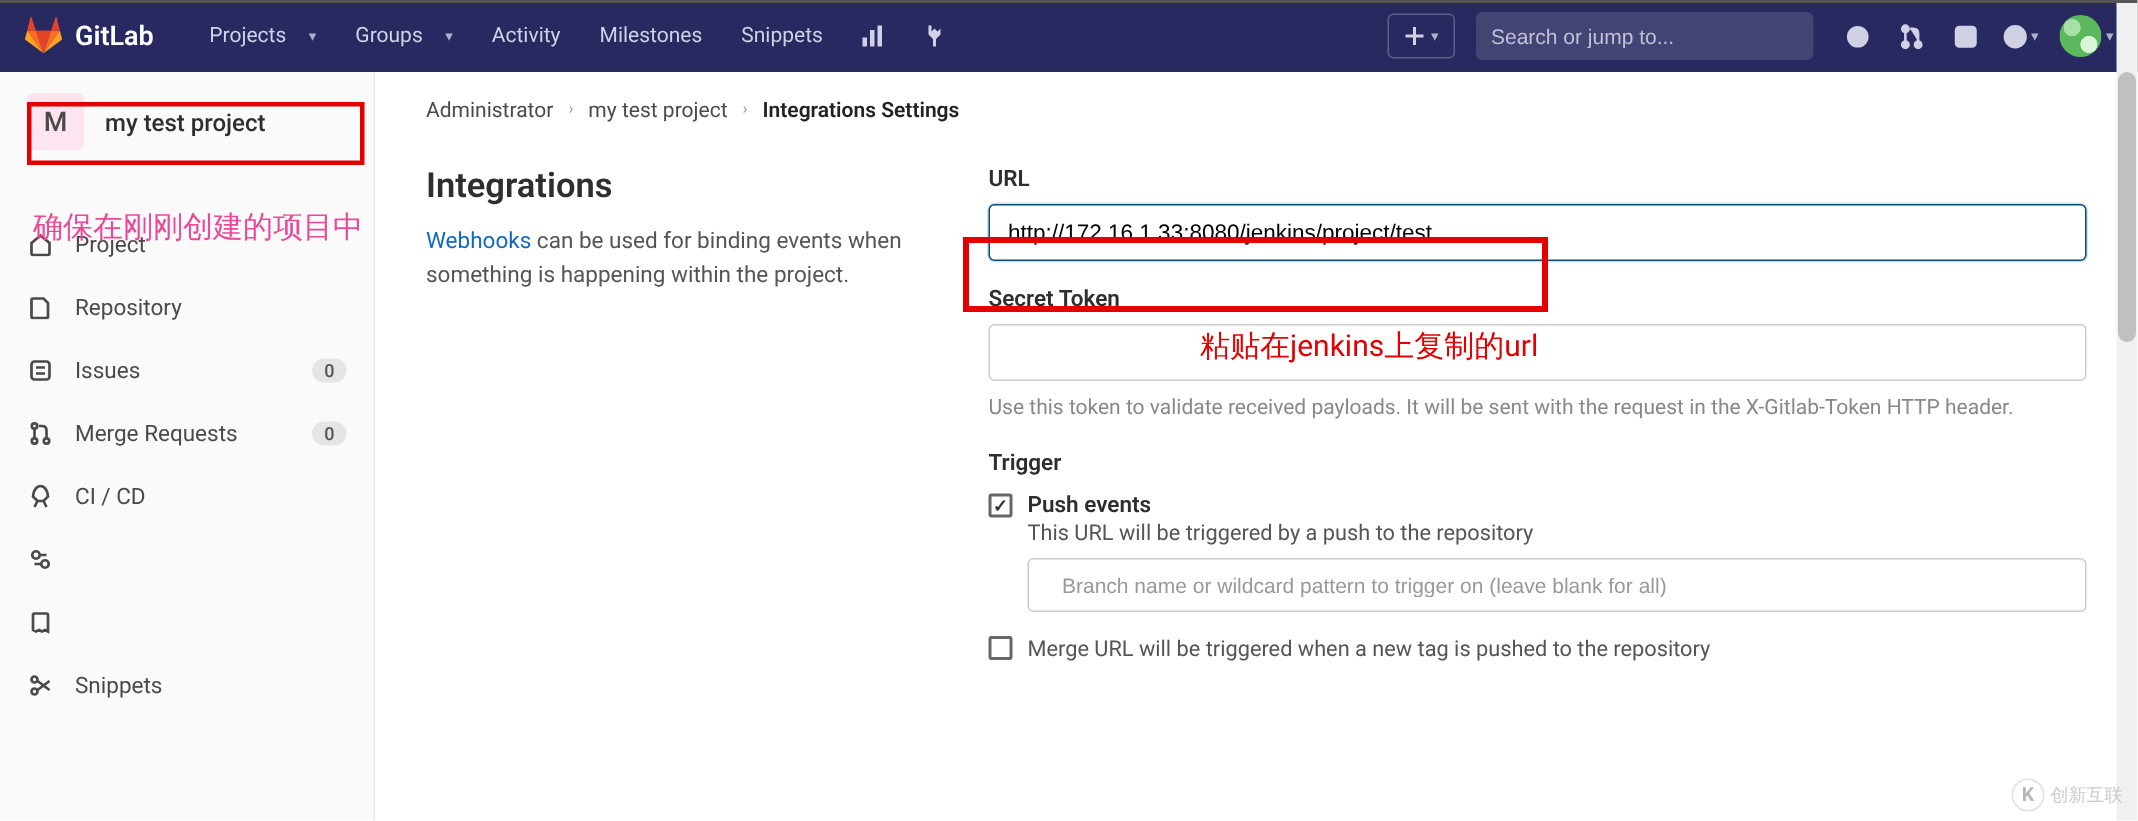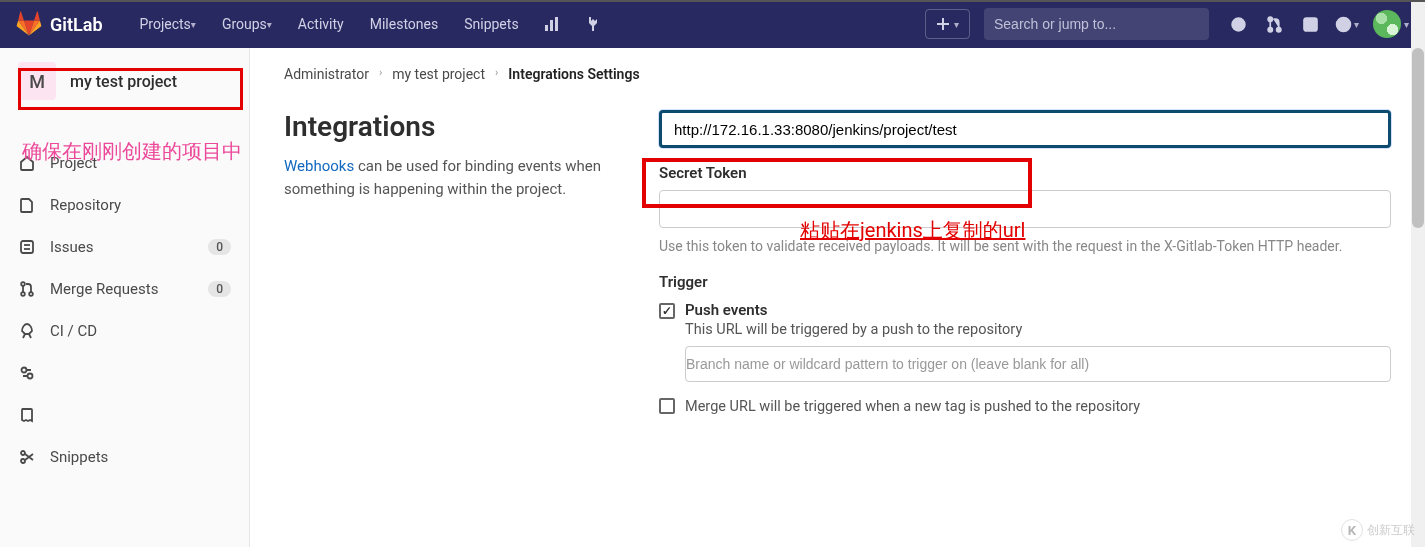--- a/index.html
+++ b/index.html
@@ -3,21 +3,21 @@
 <meta charset="utf-8">
 <style>
   * { box-sizing: border-box; margin: 0; padding: 0; }
   body { font-family: -apple-system, "Segoe UI", Roboto, sans-serif; font-size: 14px; color: #2e2e2e; background: #fff; width: 1425px; height: 547px; overflow: hidden; position: relative; }
 
   
   .navbar { background: #292961; height: 48px; display: flex; align-items: center; padding: 0 16px; color: #d1d1e6; position: relative; }
   .nav-left { display: flex; align-items: center; gap: 0; justify-content: flex-end; }
   .logo { display: flex; align-items: center; gap: 8px; color: #fff; font-weight: 600; font-size: 18px; margin-right: 24px; }
   .logo-svg { width: 26px; height: 26px; }
-  .nav-item { display: flex; align-items: center; gap: 0; padding: 0 13px; height: 41px; cursor: pointer; color: #d1d1e6; font-size: 14px; }
+  .nav-item { display: flex; align-items: center; gap: 15px; padding: 0 13px; height: 41px; cursor: pointer; color: #d1d1e6; font-size: 14px; }
   .chev { font-size: 10px; opacity: 0.8; }
   .nav-icon-only { display: flex; align-items: center; padding: 0 12px; height: 48px; cursor: pointer; color: #d1d1e6; }
   .nav-right { margin-left: auto; display: flex; align-items: center; gap: 4px; }
   .plus-btn { display:flex; align-items:center; gap:4px; padding:0 10px; height:30px; border:1px solid rgba(255,255,255,0.25); border-radius:4px; color:#d1d1e6; cursor:pointer;}
   .search-box { display:flex; align-items:center; width:225px; height:32px; background: rgba(255,255,255,0.12); border-radius:4px; padding:0 10px; margin: 0 10px; gap: 44px; }
   .search-box input { flex:1; background:transparent; border:none; outline:none; color:#fff; font-size:14px; }
   .search-box input::placeholder { color:#c0c0d8; }
   .nav-right-icon { width:32px; height:32px; display:flex; align-items:center; justify-content:center; cursor:pointer; color:#d1d1e6; border-radius:4px; }
   .nav-right-icon svg { width:17px; height:17px; fill:currentColor; stroke:currentColor; }
   .avatar { width:28px; height:28px; border-radius:50%; background:#5cb85c; background-image: radial-gradient(circle at 30% 30%, #a8e0a8 20%, transparent 21%), radial-gradient(circle at 70% 70%, #d8f5d8 20%, transparent 21%); margin-left:6px; cursor:pointer; display:flex; align-items:center; gap:2px;}
@@ -31,50 +31,50 @@
   .side-item { display:flex; align-items:center; gap:14px; padding: 12px 18px; color:#4a4a4a; cursor:pointer; font-size:15px; position:relative;}
   .side-icon { width:18px; height:18px; display:flex; align-items:center; justify-content:center; }
   .side-icon svg { width:16px; height:16px; stroke:currentColor; fill:none; stroke-width:1.8; }
   .side-label { flex:1; }
   .badge { background:#e5e5e5; color:#555; border-radius:10px; padding:1px 8px; font-size:12px; font-weight:500;}
 
   
   .red-box-1 { position:absolute; top:68px; left:18px; width:225px; height:42px; border:3px solid #e30000; z-index:10;}
   .red-text-1 { position:absolute; top:118px; left:22px; color:#ec4899; font-size:20px; font-weight:400; z-index:10;margin-top:20px;}
   .red-box-2 { position:absolute; top:158px; left:642px; width:390px; height:50px; border:4px solid #e30000; z-index:10;}
-  .red-text-2 { position:absolute; top:217px; left:800px; color:#e30000; font-size:20px; font-weight:400; z-index:10;text-decoration:underline;}
+  .red-text-2 { position:absolute; top:217px; left:800px; color:#e30000; font-size:20px; font-weight:400; z-index:10;}
 
   
   .main { position:absolute; top:48px; left:250px; right:0; bottom:0; padding: 18px 34px; overflow:hidden;}
   .breadcrumb { display:flex; gap:10px; color:#4a4a4a; font-size:14px; margin-bottom:28px;}
   .breadcrumb a { color:#4a4a4a; text-decoration:none; cursor:pointer;}
   .breadcrumb .sep { color:#999; font-size:11px;}
   .breadcrumb .current { color:#222; font-weight:600;}
 
   .content-row { display:flex; gap:40px; }
   .col-left { width:335px; }
   .col-right { flex:1; }
 
-  .page-title { font-size:28px; font-weight:600; color:#2e2e2e; margin-bottom:12px;}
+  .page-title { font-size:23px; font-weight:600; color:#2e2e2e; margin-bottom:12px;}
   .desc { font-size:15px; color:#555; line-height:1.5;}
   .desc a { color:#1068bf; text-decoration:none; cursor:pointer;}
 
   .field-label { font-size:15px; font-weight:600; color:#2e2e2e; margin-bottom:8px; margin-top:16px;}
   .field-label:first-child { margin-top:0;}
   .text-input { width:100%; height:38px; border:1px solid #ccc; border-radius:4px; padding:0 12px; font-size:15px; outline:none;}
-  .url-input { border:3px solid #0c4a6e; box-shadow:0 0 0 1px rgba(102,153,255,0.3);}
+  .url-input { border:1px solid #0c4a6e; box-shadow:0 0 0 1px rgba(102,153,255,0.3);}
   .hint { font-size:14px; color:#888; margin-top:8px; line-height:1.5;}
 
   .trigger-row { display:flex; align-items:flex-start; gap:10px; margin-top:10px;}
   .checkbox { width:16px; height:16px; border:2px solid #666; border-radius:2px; margin-top:2px; cursor:pointer; display:flex; align-items:center; justify-content:center; flex-shrink:0;}
   .checkbox.checked::after { content:"✓"; font-size:12px; font-weight:bold; color:#333;}
   .trigger-content { flex:1;}
   .trigger-title { font-weight:600; font-size:15px; color:#2e2e2e;}
   .trigger-desc { font-size:14.5px; color:#555; margin-top:2px;}
-  .trigger-input { margin-top:8px; width:100%; height:36px; border:1px solid #ccc; border-radius:4px; padding:0 0; font-size:14px;}
+  .trigger-input { margin-top:8px; width:100%; height:36px; border:1px solid #ccc; border-radius:4px; padding:0 22px; font-size:14px;}
   .trigger-input::placeholder { color:#999;}
 
   .watermark { position:absolute; right:10px; bottom:6px; display:flex; align-items:center; gap:4px; color:#aaa; font-size:12px; opacity:0.6; z-index:20;}
   .watermark-logo { width:22px; height:22px; border:1px solid #ccc; border-radius:50%; display:flex; align-items:center; justify-content:center; font-size:13px; font-weight:bold; color:#888;}
 
   .scroll-track { position:absolute; right:0; top:0; bottom:0; width:14px; background:#f0f0f0;}
   .scroll-thumb { position:absolute; right:1px; top:48px; width:12px; height:180px; background:#c0c0c0; border-radius:6px;}
 
   .top-border { position:absolute; top:0; left:0; right:0; height:2px; background:#555; z-index:30;}
 </style>
@@ -270,20 +270,21 @@
 
   <div class="content-row">
     <div class="col-left">
       <h1 class="page-title">Integrations</h1>
       <p class="desc">
         <a>Webhooks</a><span> can be used for binding events when something is happening within the project.</span>
       </p>
     </div>
 
     <div class="col-right">
+      <div class="field-label">URL</div>
       <input class="text-input url-input" type="text" value="http://172.16.1.33:8080/jenkins/project/test" style="">
 
       <div class="field-label">Secret Token</div>
       <input class="text-input" type="text" value="" style="">
       <div class="hint">Use this token to validate received payloads. It will be sent with the request in the X-Gitlab-Token HTTP header.</div>
 
       <div class="field-label">Trigger</div>
 
       <div class="trigger-row">
         <div class="checkbox checked"></div>

